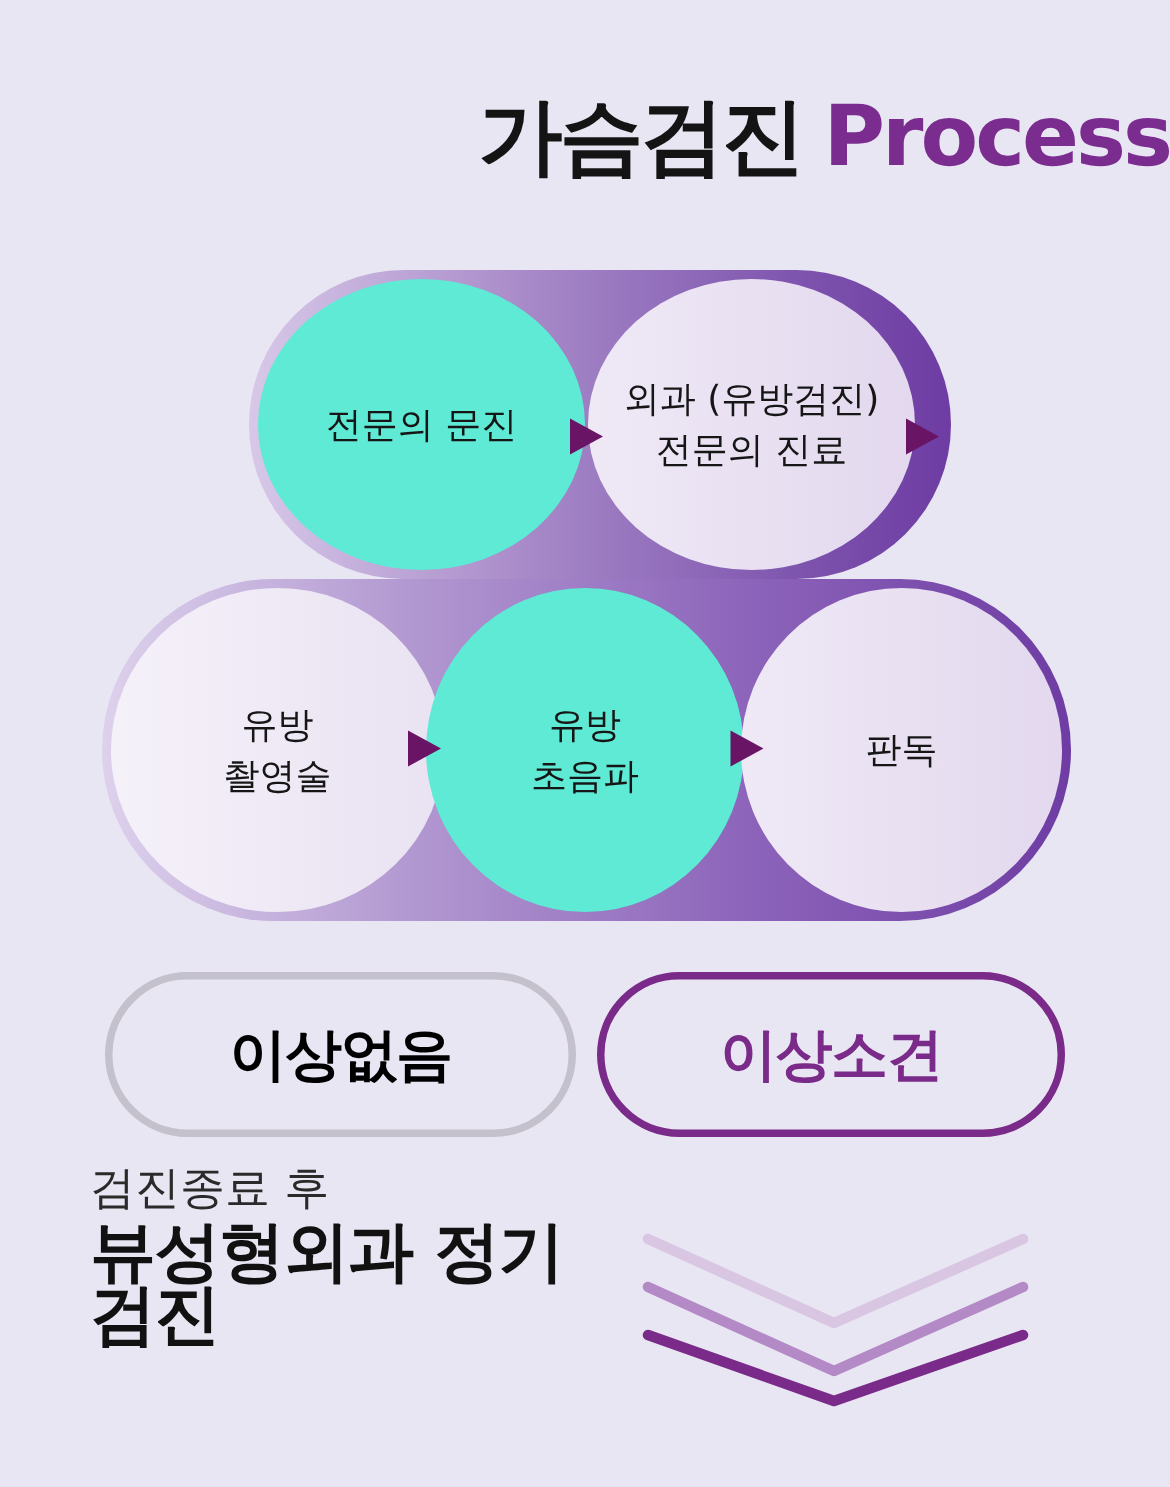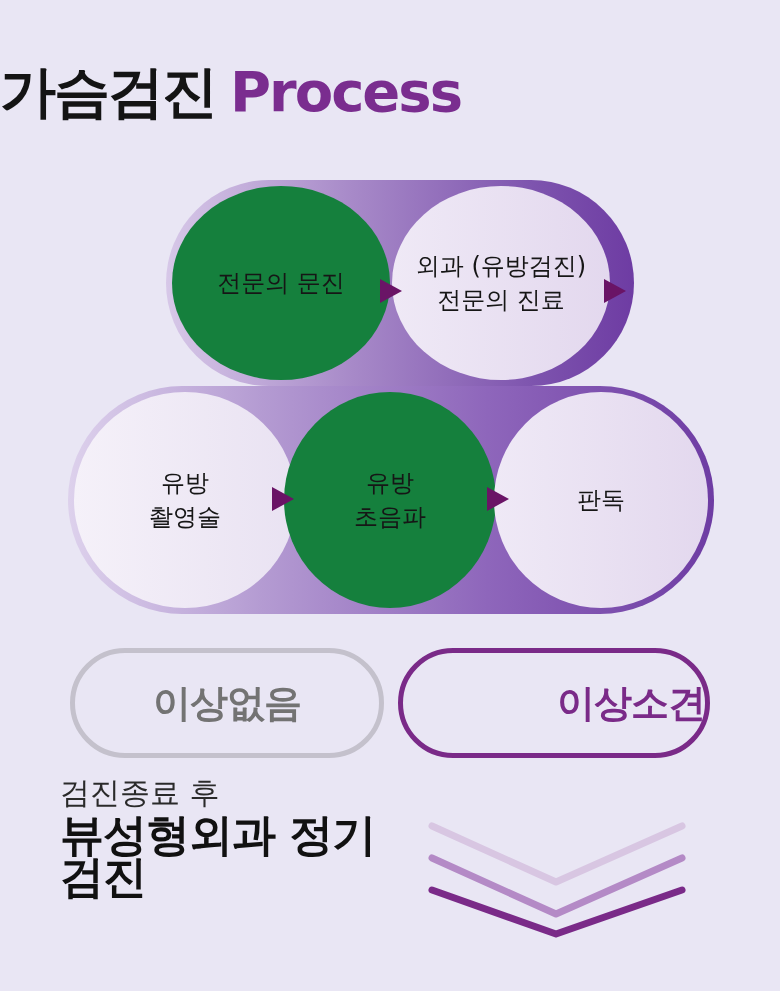--- a/index.html
+++ b/index.html
@@ -4,21 +4,21 @@
 <style>
   html, body { margin: 0; padding: 0; }
   body {
     width: 780px; height: 991px; overflow: hidden;
     background: #e9e6f4;
     font-family: "DejaVu Sans", "Liberation Sans", sans-serif;
     position: relative;
   }
   .title {
     position: absolute; left: 0; top: 52px; width: 780px;
-    text-align: left; font-size: 56px; font-weight: 900; letter-spacing: -2px;
+    text-align: right; font-size: 56px; font-weight: 900; letter-spacing: -2px;
     line-height: 80px;
   }
   .title .ko { color: #141414; }
   .title .en { color: #7a2d8f; margin-left: 14px; }
 
   .pill {
     position: absolute; border-radius: 200px; box-sizing: border-box;
   }
   .pill-top {
     left: 166px; top: 180px; width: 468px; height: 206px;
@@ -27,38 +27,38 @@
   .pill-bottom {
     left: 68px; top: 386px; width: 646px; height: 228px;
     background: linear-gradient(90deg, #ddd1ec 0%, #b49bd2 30%, #8e66bb 65%, #6e3ca3 100%);
   }
   .circle {
     position: absolute; border-radius: 50%;
     display: flex; align-items: center; justify-content: center;
     text-align: center; box-sizing: border-box;
     font-size: 24px; color: #161616; line-height: 34px; font-weight: 500;
   }
-  .c-white { background: #15803d; }
+  .c-white { background: #5eead4; }
   .c-lilac { background: linear-gradient(90deg, #efe9f6 0%, #e3d8ee 100%); }
   .c-lilac-l { background: linear-gradient(90deg, #f5f1f9 0%, #e9e2f2 100%); }
 
   .arrow {
     position: absolute; width: 0; height: 0;
     border-top: 12px solid transparent; border-bottom: 12px solid transparent;
     border-left: 22px solid #6a1466;
   }
 
   .btn {
     position: absolute; height: 110px; border-radius: 60px; box-sizing: border-box;
     display: flex; align-items: center; justify-content: center;
     font-size: 38px; font-weight: 900; letter-spacing: -1px;
     background: transparent;
   }
-  .btn-normal { left: 70px; top: 648px; width: 314px; border: 5px solid #c4c1cc; color: #737373; }
-  .btn-abnormal { left: 398px; top: 648px; width: 312px; border: 5px solid #7a2a88; color: #7a2a88; justify-content: flex-end; }
+  .btn-normal { left: 70px; top: 648px; width: 314px; border: 5px solid #c4c1cc; color: #000000; }
+  .btn-abnormal { left: 398px; top: 648px; width: 312px; border: 5px solid #7a2a88; color: #7a2a88; }
 
   .followup {
     position: absolute; left: 60px; top: 772px; width: 330px; text-align: left;
     color: #111;
   }
   .followup .line1 { font-size: 30px; font-weight: 300; line-height: 42px; color: #2a2a2a; }
   .followup .line2 { font-size: 44px; font-weight: 900; line-height: 42px; letter-spacing: -1px; }
 
   .chevrons { position: absolute; left: 420px; top: 810px; width: 280px; height: 140px; }
 </style>

